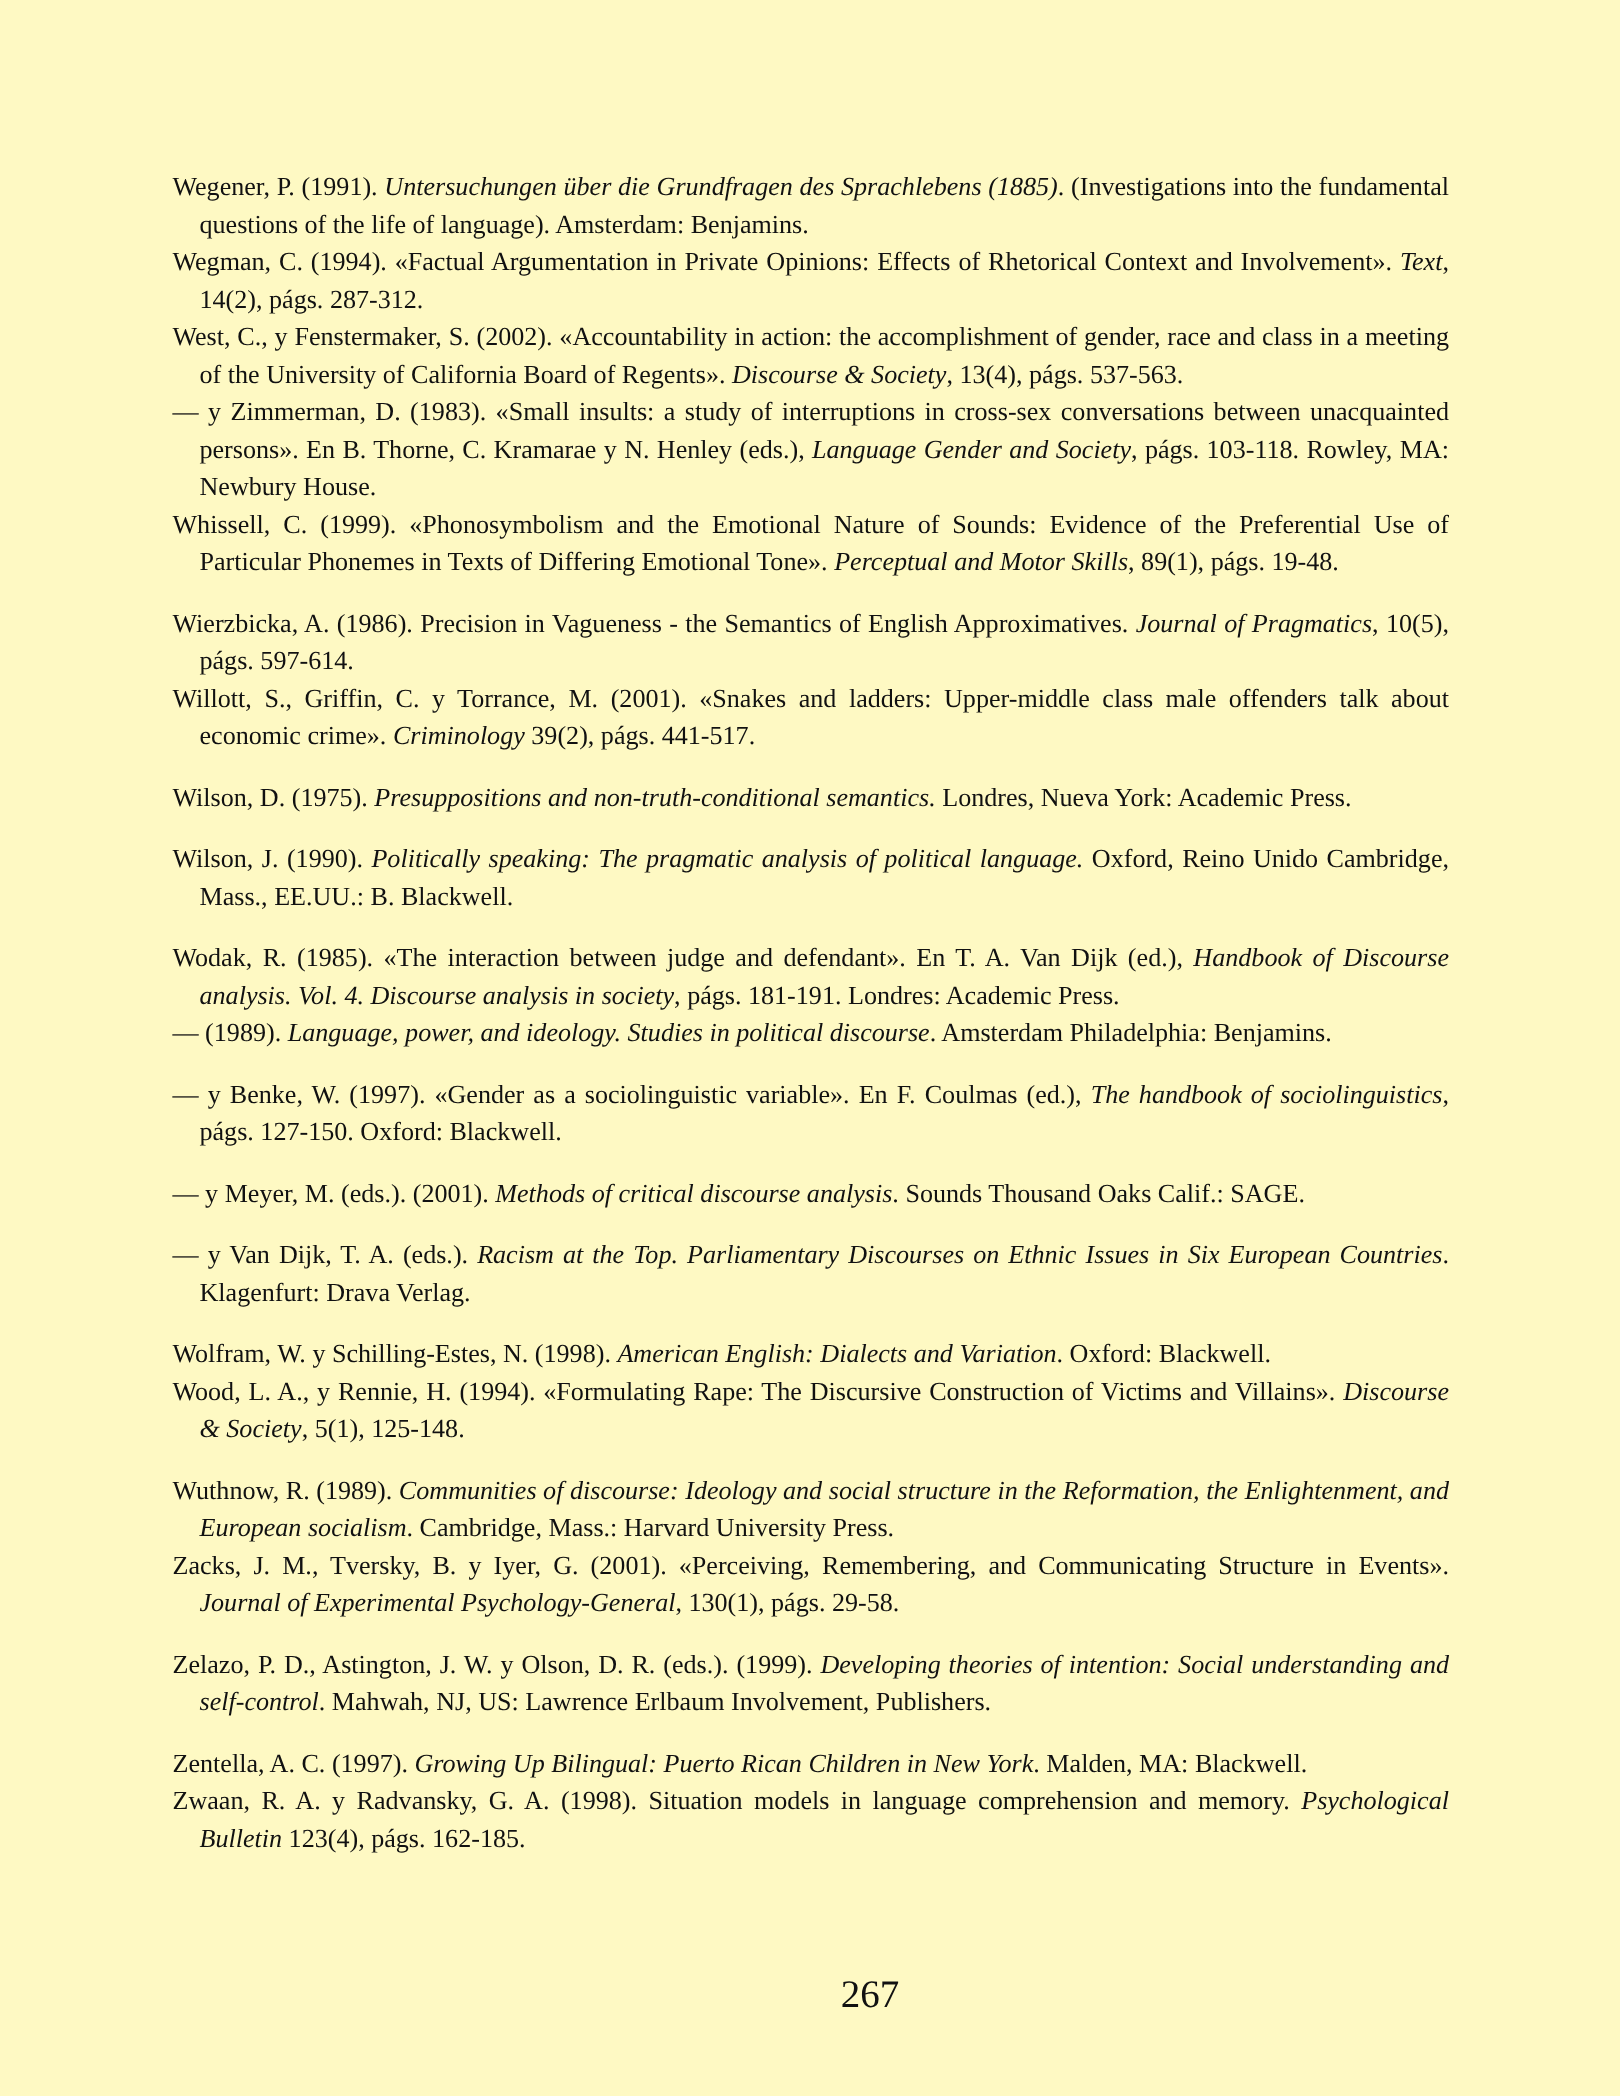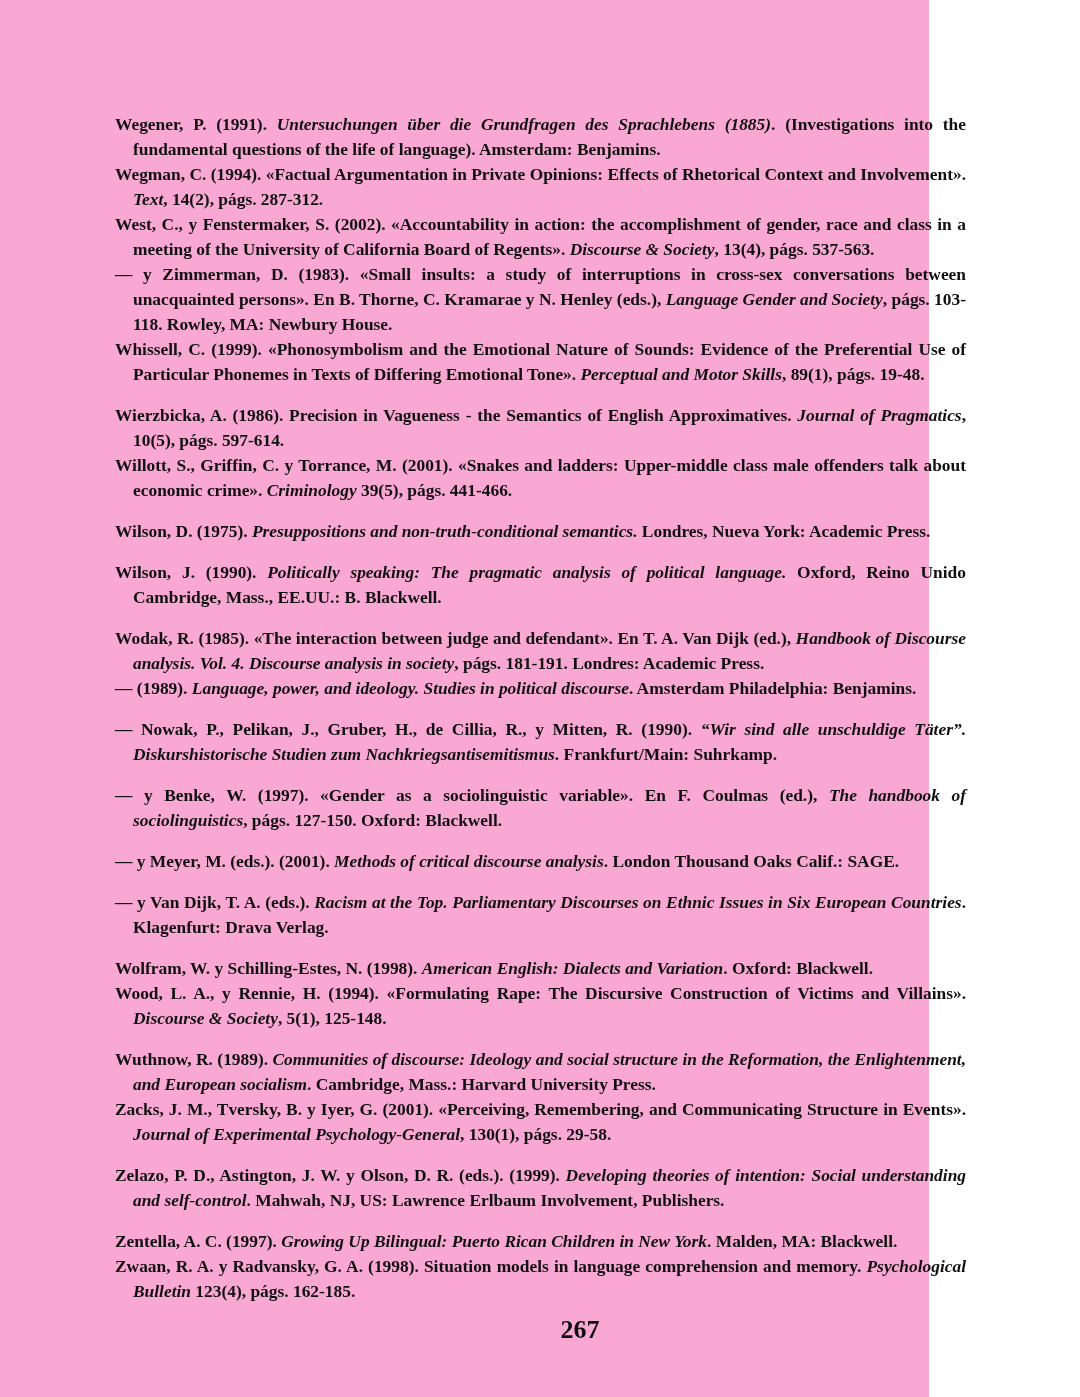--- a/index.html
+++ b/index.html
@@ -1,21 +1,20 @@
 <!DOCTYPE html>
 <html><head>
 <meta charset="utf-8">
 <style>
   html, body { margin: 0; padding: 0; background: #ffffff; }
   body { width: 1080px; height: 1397px; position: relative; overflow: hidden; }
   .page {
-    position: absolute; left: 0; top: 0; width: 929px; height: 1397px;
-    background: #f9a8d4; color: #111111;
+    position: absolute; left: 0; top: 0; width: 1080px; height: 1397px;
+    background: #fef9c3; color: #111111;
     font-family: "Liberation Serif", "DejaVu Serif", serif;
-    font-weight: bold;
   }
   .refs { position: absolute; left: 115px; top: 112px; width: 851px; }
   .ref {
     font-size: 17.4px; line-height: 25px;
     text-align: justify; padding-left: 18px; text-indent: -18px;
     margin: 0;
   }
   .ref.gap { margin-top: 16px; }
   .ref i { font-style: italic; }
   .page-number {
@@ -27,28 +26,27 @@
 <body>
 
 <div class="page">
   <div class="refs" id="refs">
       <p class="ref"><span>Wegener, P. (1991). </span><i>Untersuchungen über die Grundfragen des Sprachlebens (1885)</i><span>. (Investigations into the fundamental questions of the life of language). Amsterdam: Benjamins.</span></p>
       <p class="ref"><span>Wegman, C. (1994). «Factual Argumentation in Private Opinions: Effects of Rhetorical Context and Involvement». </span><i>Text</i><span>, 14(2), págs. 287-312.</span></p>
       <p class="ref"><span>West, C., y Fenstermaker, S. (2002). «Accountability in action: the accomplishment of gender, race and class in a meeting of the University of California Board of Regents». </span><i>Discourse &amp; Society</i><span>, 13(4), págs. 537-563.</span></p>
       <p class="ref"><span>— y Zimmerman, D. (1983). «Small insults: a study of interruptions in cross-sex conversations between unacquainted persons». En B. Thorne, C. Kramarae y N. Henley (eds.), </span><i>Language Gender and Society</i><span>, págs. 103-118. Rowley, MA: Newbury House.</span></p>
       <p class="ref"><span>Whissell, C. (1999). «Phonosymbolism and the Emotional Nature of Sounds: Evidence of the Preferential Use of Particular Phonemes in Texts of Differing Emotional Tone». </span><i>Perceptual and Motor Skills</i><span>, 89(1), págs. 19-48.</span></p>
       <p class="ref gap"><span>Wierzbicka, A. (1986). Precision in Vagueness - the Semantics of English Approximatives. </span><i>Journal of Pragmatics</i><span>, 10(5), págs. 597-614.</span></p>
-      <p class="ref"><span>Willott, S., Griffin, C. y Torrance, M. (2001). «Snakes and ladders: Upper-middle class male offenders talk about economic crime». </span><i>Criminology</i><span> 39(5), págs. 441-466.</span></p>
+      <p class="ref"><span>Willott, S., Griffin, C. y Torrance, M. (2001). «Snakes and ladders: Upper-middle class male offenders talk about economic crime». </span><i>Criminology</i><span> 39(2), págs. 441-517.</span></p>
       <p class="ref gap"><span>Wilson, D. (1975). </span><i>Presuppositions and non-truth-conditional semantics.</i><span> Londres, Nueva York: Academic Press.</span></p>
       <p class="ref gap"><span>Wilson, J. (1990). </span><i>Politically speaking: The pragmatic analysis of political language.</i><span> Oxford, Reino Unido Cambridge, Mass., EE.UU.: B. Blackwell.</span></p>
       <p class="ref gap"><span>Wodak, R. (1985). «The interaction between judge and defendant». En T. A. Van Dijk (ed.), </span><i>Handbook of Discourse analysis. Vol. 4. Discourse analysis in society</i><span>, págs. 181-191. Londres: Academic Press.</span></p>
       <p class="ref"><span>— (1989). </span><i>Language, power, and ideology. Studies in political discourse</i><span>. Amsterdam Philadelphia: Benjamins.</span></p>
-      <p class="ref gap"><span>— Nowak, P., Pelikan, J., Gruber, H., de Cillia, R., y Mitten, R. (1990). </span><i>“Wir sind alle unschuldige Täter”. Diskurshistorische Studien zum Nachkriegsantisemitismus</i><span>. Frankfurt/Main: Suhrkamp.</span></p>
       <p class="ref gap"><span>— y Benke, W. (1997). «Gender as a sociolinguistic variable». En F. Coulmas (ed.), </span><i>The handbook of sociolinguistics</i><span>, págs. 127-150. Oxford: Blackwell.</span></p>
-      <p class="ref gap"><span>— y Meyer, M. (eds.). (2001). </span><i>Methods of critical discourse analysis</i><span>. London Thousand Oaks Calif.: SAGE.</span></p>
+      <p class="ref gap"><span>— y Meyer, M. (eds.). (2001). </span><i>Methods of critical discourse analysis</i><span>. Sounds Thousand Oaks Calif.: SAGE.</span></p>
       <p class="ref gap"><span>— y Van Dijk, T. A. (eds.). </span><i>Racism at the Top. Parliamentary Discourses on Ethnic Issues in Six European Countries</i><span>. Klagenfurt: Drava Verlag.</span></p>
       <p class="ref gap"><span>Wolfram, W. y Schilling-Estes, N. (1998). </span><i>American English: Dialects and Variation</i><span>. Oxford: Blackwell.</span></p>
       <p class="ref"><span>Wood, L. A., y Rennie, H. (1994). «Formulating Rape: The Discursive Construction of Victims and Villains». </span><i>Discourse &amp; Society</i><span>, 5(1), 125-148.</span></p>
       <p class="ref gap"><span>Wuthnow, R. (1989). </span><i>Communities of discourse: Ideology and social structure in the Reformation, the Enlightenment, and European socialism</i><span>. Cambridge, Mass.: Harvard University Press.</span></p>
       <p class="ref"><span>Zacks, J. M., Tversky, B. y Iyer, G. (2001). «Perceiving, Remembering, and Communicating Structure in Events». </span><i>Journal of Experimental Psychology-General</i><span>, 130(1), págs. 29-58.</span></p>
       <p class="ref gap"><span>Zelazo, P. D., Astington, J. W. y Olson, D. R. (eds.). (1999). </span><i>Developing theories of intention: Social understanding and self-control</i><span>. Mahwah, NJ, US: Lawrence Erlbaum Involvement, Publishers.</span></p>
       <p class="ref gap"><span>Zentella, A. C. (1997). </span><i>Growing Up Bilingual: Puerto Rican Children in New York</i><span>. Malden, MA: Blackwell.</span></p>
       <p class="ref"><span>Zwaan, R. A. y Radvansky, G. A. (1998). Situation models in language comprehension and memory. </span><i>Psychological Bulletin</i><span> 123(4), págs. 162-185.</span></p>
     </div>
   <div class="page-number">267</div>

